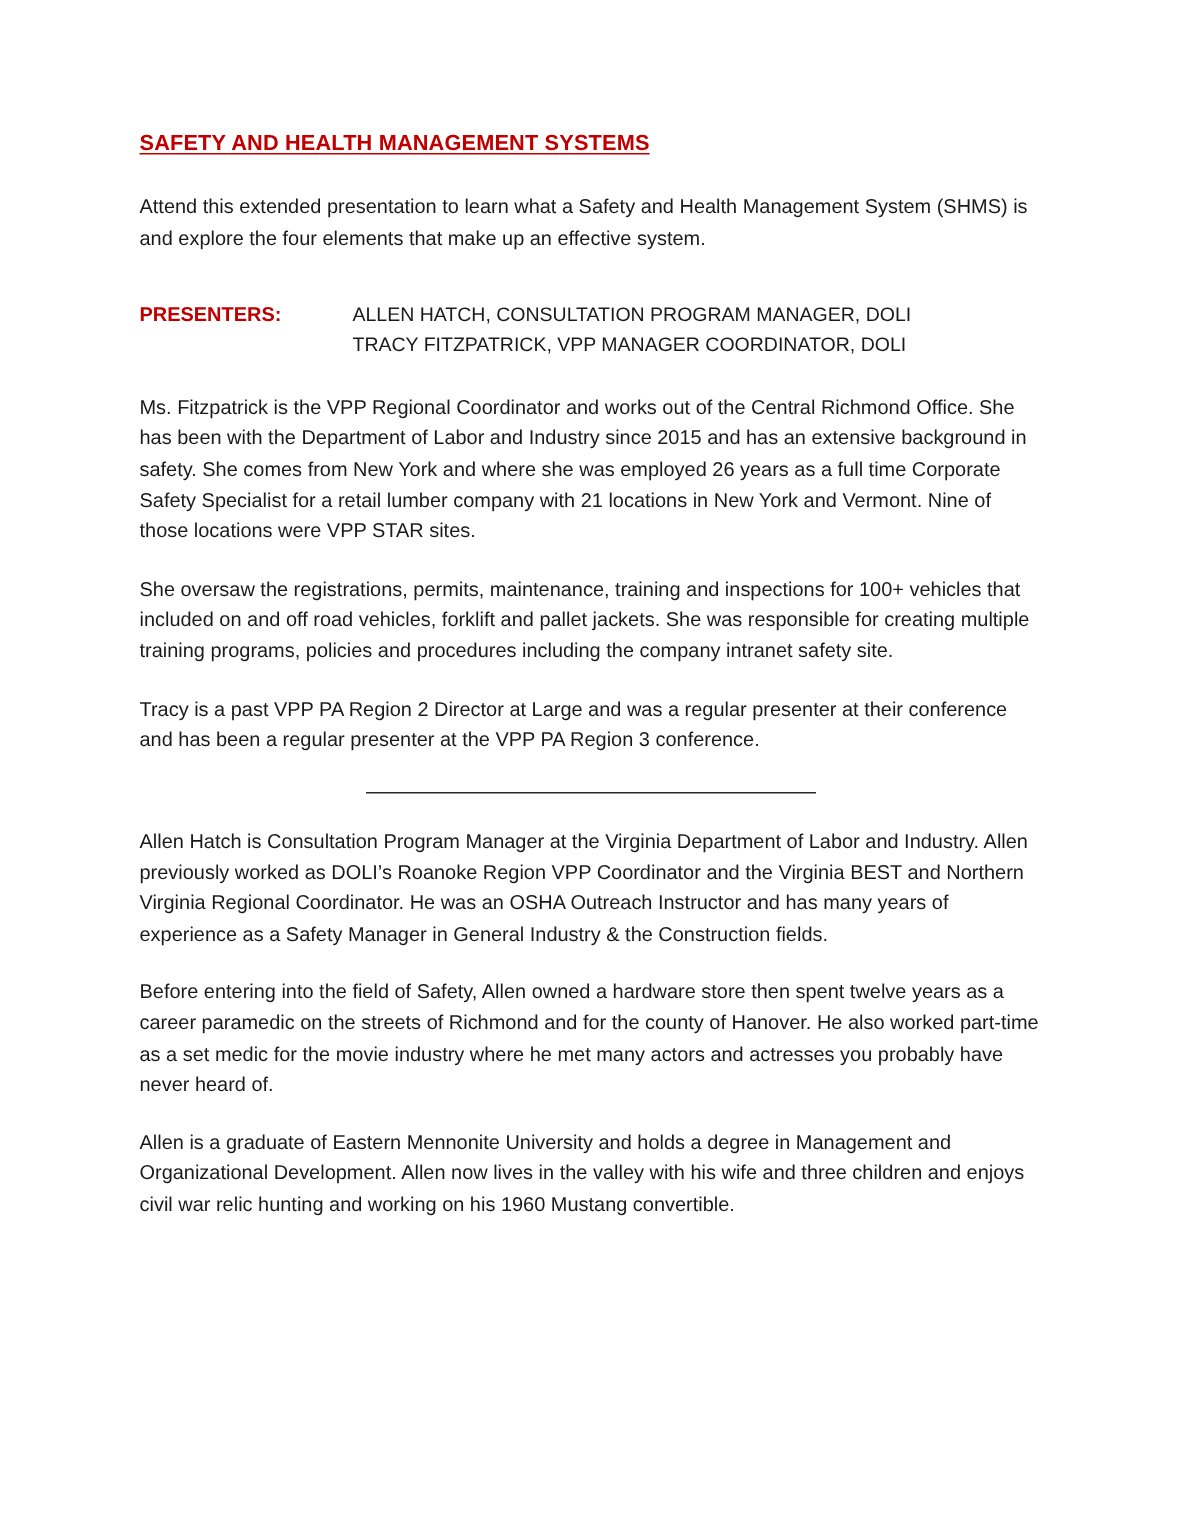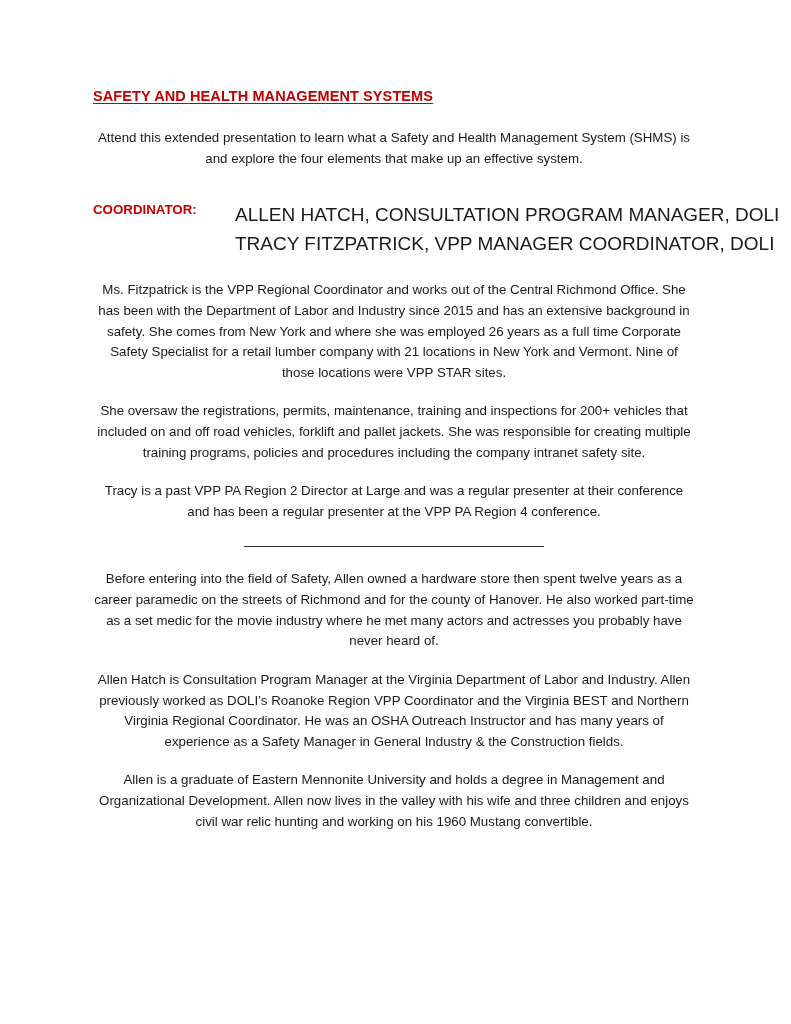--- a/index.html
+++ b/index.html
@@ -30,37 +30,37 @@
     text-decoration: underline;
     text-underline-offset: 2px;
     margin: 0 0 22px 0;
     line-height: 1.4;
   }
   p.para {
     font-size: 13.3px;
     line-height: 1.55;
     margin: 0 0 18px 0;
     color: #1a1a1a;
-    text-align: center;
+    text-align: left;
   }
   .presenters-block {
     display: flex;
     align-items: flex-start;
     margin: 30px 0 22px 0;
   }
   .presenters-label {
     color: #c00000;
     font-weight: bold;
     font-size: 13.3px;
     width: 142px;
     flex: 0 0 142px;
     line-height: 1.55;
   }
   .presenters-list {
-    font-size: 19px;
+    font-size: 13px;
     line-height: 1.55;
   }
   .presenters-list div {
     white-space: nowrap;
   }
   .divider-wrap {
     display: flex;
     justify-content: center;
     margin: 24px 0 22px 0;
   }
@@ -73,32 +73,32 @@
 </head>
 <body>
 
 <div class="page">
 
   <h1 class="doc-title">SAFETY AND HEALTH MANAGEMENT SYSTEMS</h1>
 
   <p class="para">Attend this extended presentation to learn what a Safety and Health Management System (SHMS) is and explore the four elements that make up an effective system.</p>
 
   <div class="presenters-block">
-    <div class="presenters-label">COORDINATOR:</div>
+    <div class="presenters-label">PRESENTERS:</div>
     <div class="presenters-list">
       <div>ALLEN HATCH, CONSULTATION PROGRAM MANAGER, DOLI</div>
       <div>TRACY FITZPATRICK, VPP MANAGER COORDINATOR, DOLI</div>
     </div>
   </div>
 
   <p class="para">Ms. Fitzpatrick is the VPP Regional Coordinator and works out of the Central Richmond Office. She has been with the Department of Labor and Industry since 2015 and has an extensive background in safety. She comes from New York and where she was employed 26 years as a full time Corporate Safety Specialist for a retail lumber company with 21 locations in New York and Vermont. Nine of those locations were VPP STAR sites.</p>
-  <p class="para">She oversaw the registrations, permits, maintenance, training and inspections for 200+ vehicles that included on and off road vehicles, forklift and pallet jackets. She was responsible for creating multiple training programs, policies and procedures including the company intranet safety site.</p>
-  <p class="para">Tracy is a past VPP PA Region 2 Director at Large and was a regular presenter at their conference and has been a regular presenter at the VPP PA Region 4 conference.</p>
+  <p class="para">She oversaw the registrations, permits, maintenance, training and inspections for 100+ vehicles that included on and off road vehicles, forklift and pallet jackets. She was responsible for creating multiple training programs, policies and procedures including the company intranet safety site.</p>
+  <p class="para">Tracy is a past VPP PA Region 2 Director at Large and was a regular presenter at their conference and has been a regular presenter at the VPP PA Region 3 conference.</p>
 
   <div class="divider-wrap">
     <div class="divider"></div>
   </div>
 
+  <p class="para">Allen Hatch is Consultation Program Manager at the Virginia Department of Labor and Industry. Allen previously worked as DOLI’s Roanoke Region VPP Coordinator and the Virginia BEST and Northern Virginia Regional Coordinator.  He was an OSHA Outreach Instructor and has many years of experience as a Safety Manager in General Industry &amp; the Construction fields.</p>
   <p class="para">Before entering into the field of Safety, Allen owned a hardware store then spent twelve years as a career paramedic on the streets of Richmond and for the county of Hanover. He also worked part-time as a set medic for the movie industry where he met many actors and actresses you probably have never heard of.</p>
-  <p class="para">Allen Hatch is Consultation Program Manager at the Virginia Department of Labor and Industry. Allen previously worked as DOLI’s Roanoke Region VPP Coordinator and the Virginia BEST and Northern Virginia Regional Coordinator.  He was an OSHA Outreach Instructor and has many years of experience as a Safety Manager in General Industry &amp; the Construction fields.</p>
   <p class="para">Allen is a graduate of Eastern Mennonite University and holds a degree in Management and Organizational Development. Allen now lives in the valley with his wife and three children and enjoys civil war relic hunting and working on his 1960 Mustang convertible.</p>
 
 </div>
 
 </body></html>

